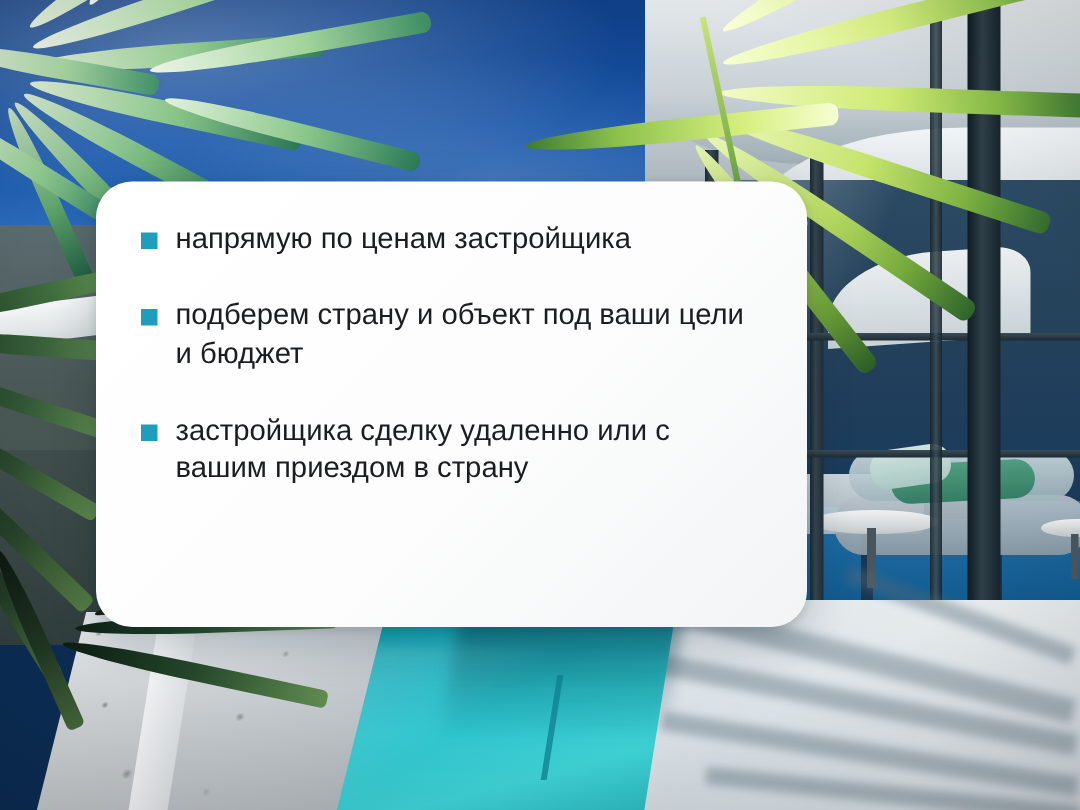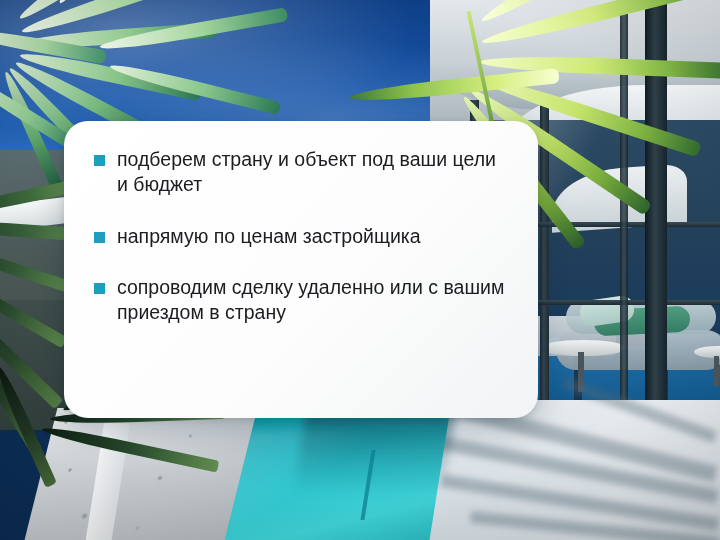--- a/index.html
+++ b/index.html
@@ -259,26 +259,26 @@
     <div class="vignette"></div>
   </div>
 
   <div class="watermark">avito</div>
 
   <div class="card">
 
     <ul class="bullets">
       <li class="bullet">
         <span class="bullet-mark"></span>
+        <span class="bullet-text">напрямую по ценам застройщика</span>
+      </li>
+      <li class="bullet">
+        <span class="bullet-mark"></span>
         <span class="bullet-text">подберем страну и объект под ваши цели и бюджет</span>
       </li>
       <li class="bullet">
         <span class="bullet-mark"></span>
-        <span class="bullet-text">напрямую по ценам застройщика</span>
-      </li>
-      <li class="bullet">
-        <span class="bullet-mark"></span>
-        <span class="bullet-text">сопроводим сделку удаленно или с вашим приездом в страну</span>
+        <span class="bullet-text">застройщика сделку удаленно или с вашим приездом в страну</span>
       </li>
     </ul>
   </div>
 
 </div>
 
 </body></html>

